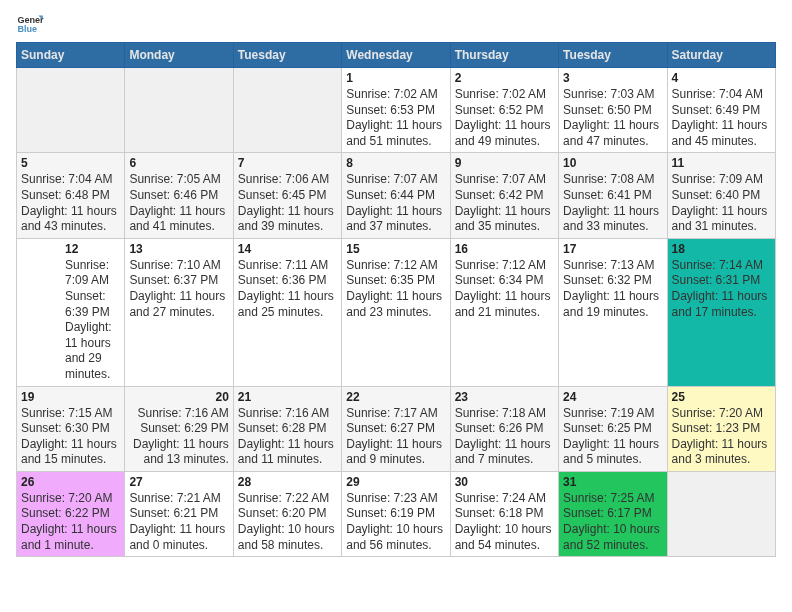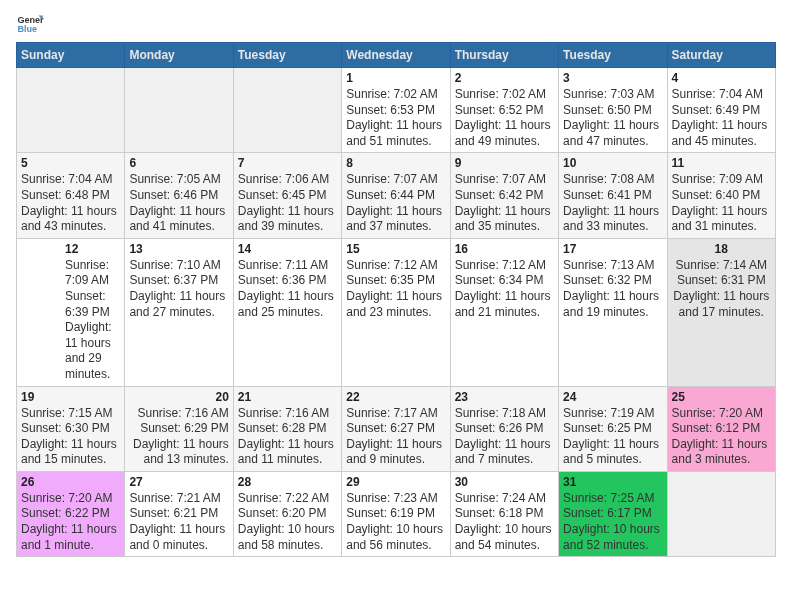--- a/index.html
+++ b/index.html
@@ -236,21 +236,21 @@
 Daylight: 11 hours
 and 21 minutes.</div>
           </td>
           <td style="background-color: rgb(255, 255, 255);">
             <div class="day-number">17</div>
             <div class="day-info">Sunrise: 7:13 AM
 Sunset: 6:32 PM
 Daylight: 11 hours
 and 19 minutes.</div>
           </td>
-          <td style="background-color: #e5e5e5; text-align: center;">
+          <td style="background-color: #14b8a6;">
             <div class="day-number">18</div>
             <div class="day-info">Sunrise: 7:14 AM
 Sunset: 6:31 PM
 Daylight: 11 hours
 and 17 minutes.</div>
           </td>
         </tr>
         <tr>
           <td style="background-color: rgb(245, 245, 245);">
             <div class="day-number">19</div>
@@ -287,24 +287,24 @@
 Daylight: 11 hours
 and 7 minutes.</div>
           </td>
           <td style="background-color: rgb(245, 245, 245);">
             <div class="day-number">24</div>
             <div class="day-info">Sunrise: 7:19 AM
 Sunset: 6:25 PM
 Daylight: 11 hours
 and 5 minutes.</div>
           </td>
-          <td style="background-color: #f9a8d4;">
+          <td style="background-color: #fef9c3;">
             <div class="day-number">25</div>
             <div class="day-info">Sunrise: 7:20 AM
-Sunset: 6:12 PM
+Sunset: 1:23 PM
 Daylight: 11 hours
 and 3 minutes.</div>
           </td>
         </tr>
         <tr>
           <td style="background-color: #f0abfc;">
             <div class="day-number">26</div>
             <div class="day-info">Sunrise: 7:20 AM
 Sunset: 6:22 PM
 Daylight: 11 hours

